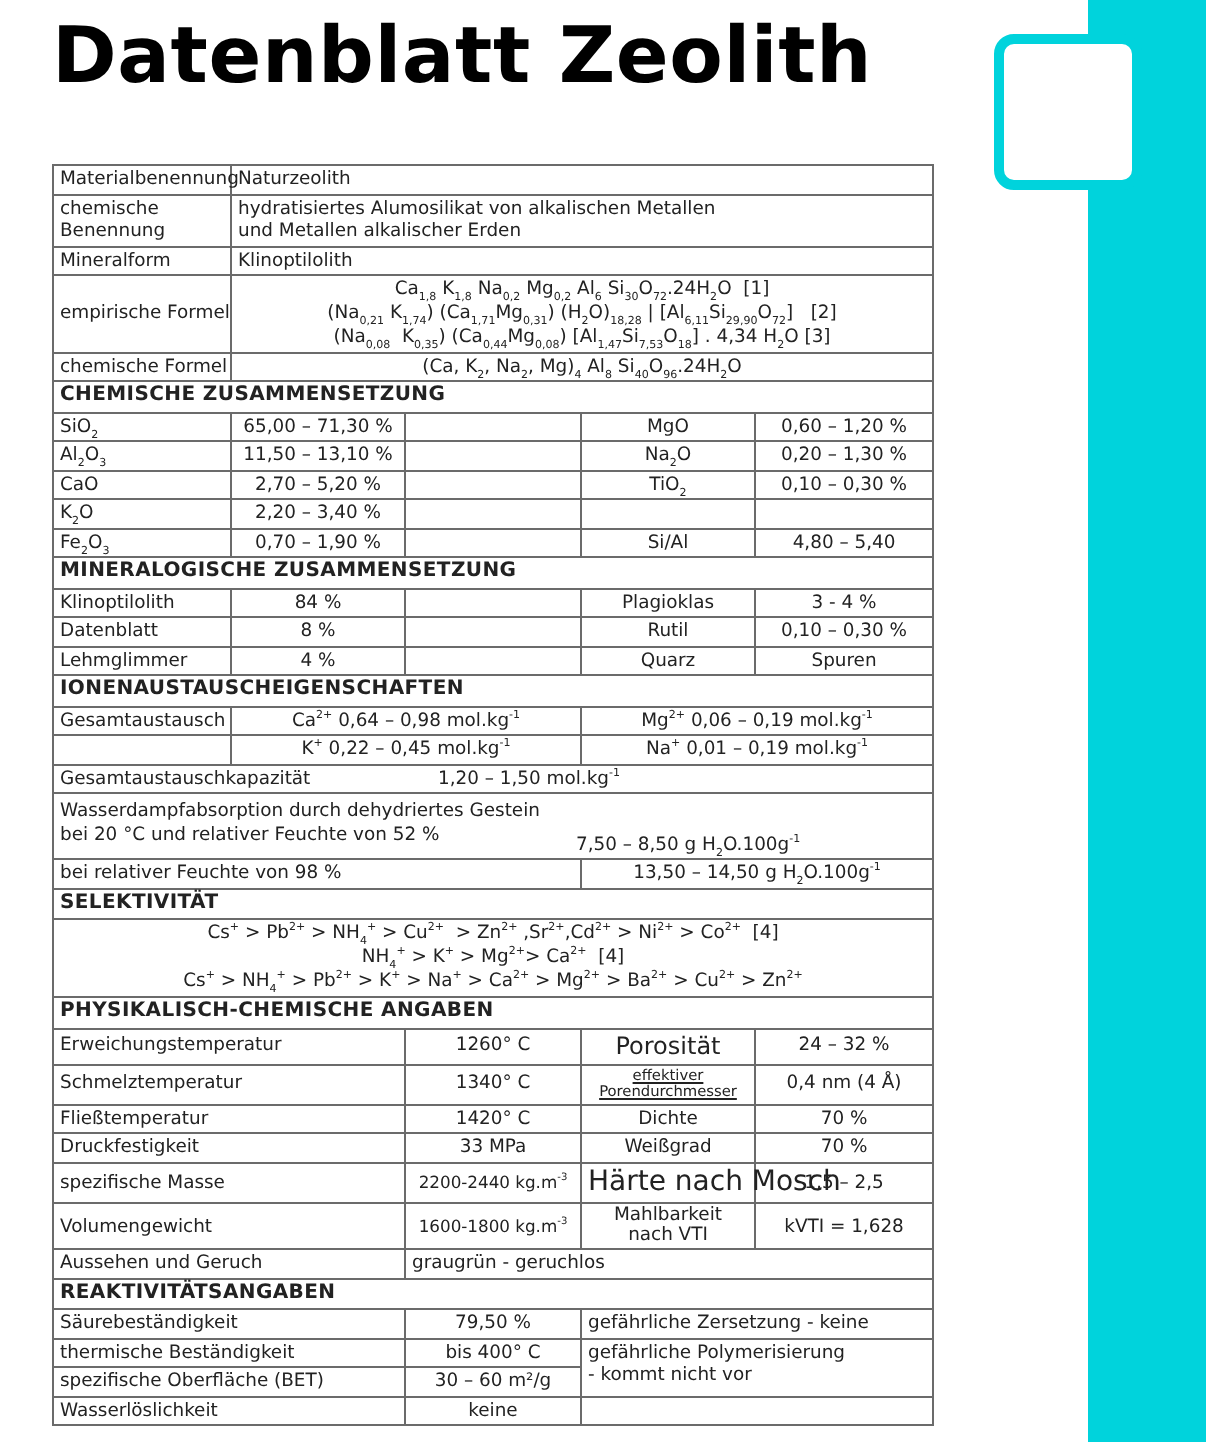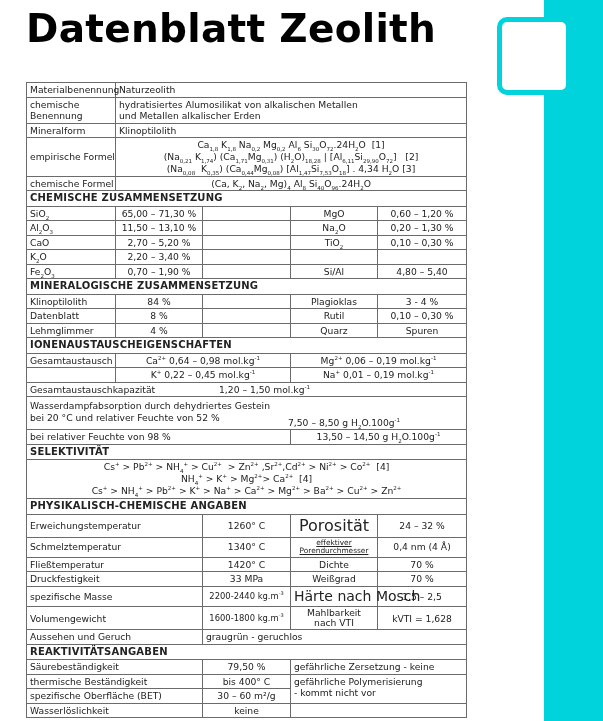--- a/index.html
+++ b/index.html
@@ -176,21 +176,21 @@
       <div>Cs<sup>+</sup> &gt; NH<sub>4</sub><sup>+</sup> &gt; Pb<sup>2+</sup> &gt; K<sup>+</sup> &gt; Na<sup>+</sup> &gt; Ca<sup>2+</sup> &gt; Mg<sup>2+</sup> &gt; Ba<sup>2+</sup> &gt; Cu<sup>2+</sup> &gt; Zn<sup>2+</sup></div>
     </td>
   </tr>
 
   <tr>
     <td colspan="5" class="sec">PHYSIKALISCH-CHEMISCHE ANGABEN</td>
   </tr>
   <tr>
     <td colspan="2">Erweichungstemperatur</td>
     <td class="c">1260° C</td>
-    <td class="c" style="font-size:16px;text-align:center;">Porosität</td>
+    <td class="c" style="font-size:12px;text-align:center;">Porosität</td>
     <td class="c">24 – 32 %</td>
   </tr>
   <tr>
     <td colspan="2">Schmelztemperatur</td>
     <td class="c">1340° C</td>
     <td class="c sm">
       <div>effektiver</div>
       <div>Porendurchmesser</div>
     </td>
     <td class="c">0,4 nm (4 Å)</td>

